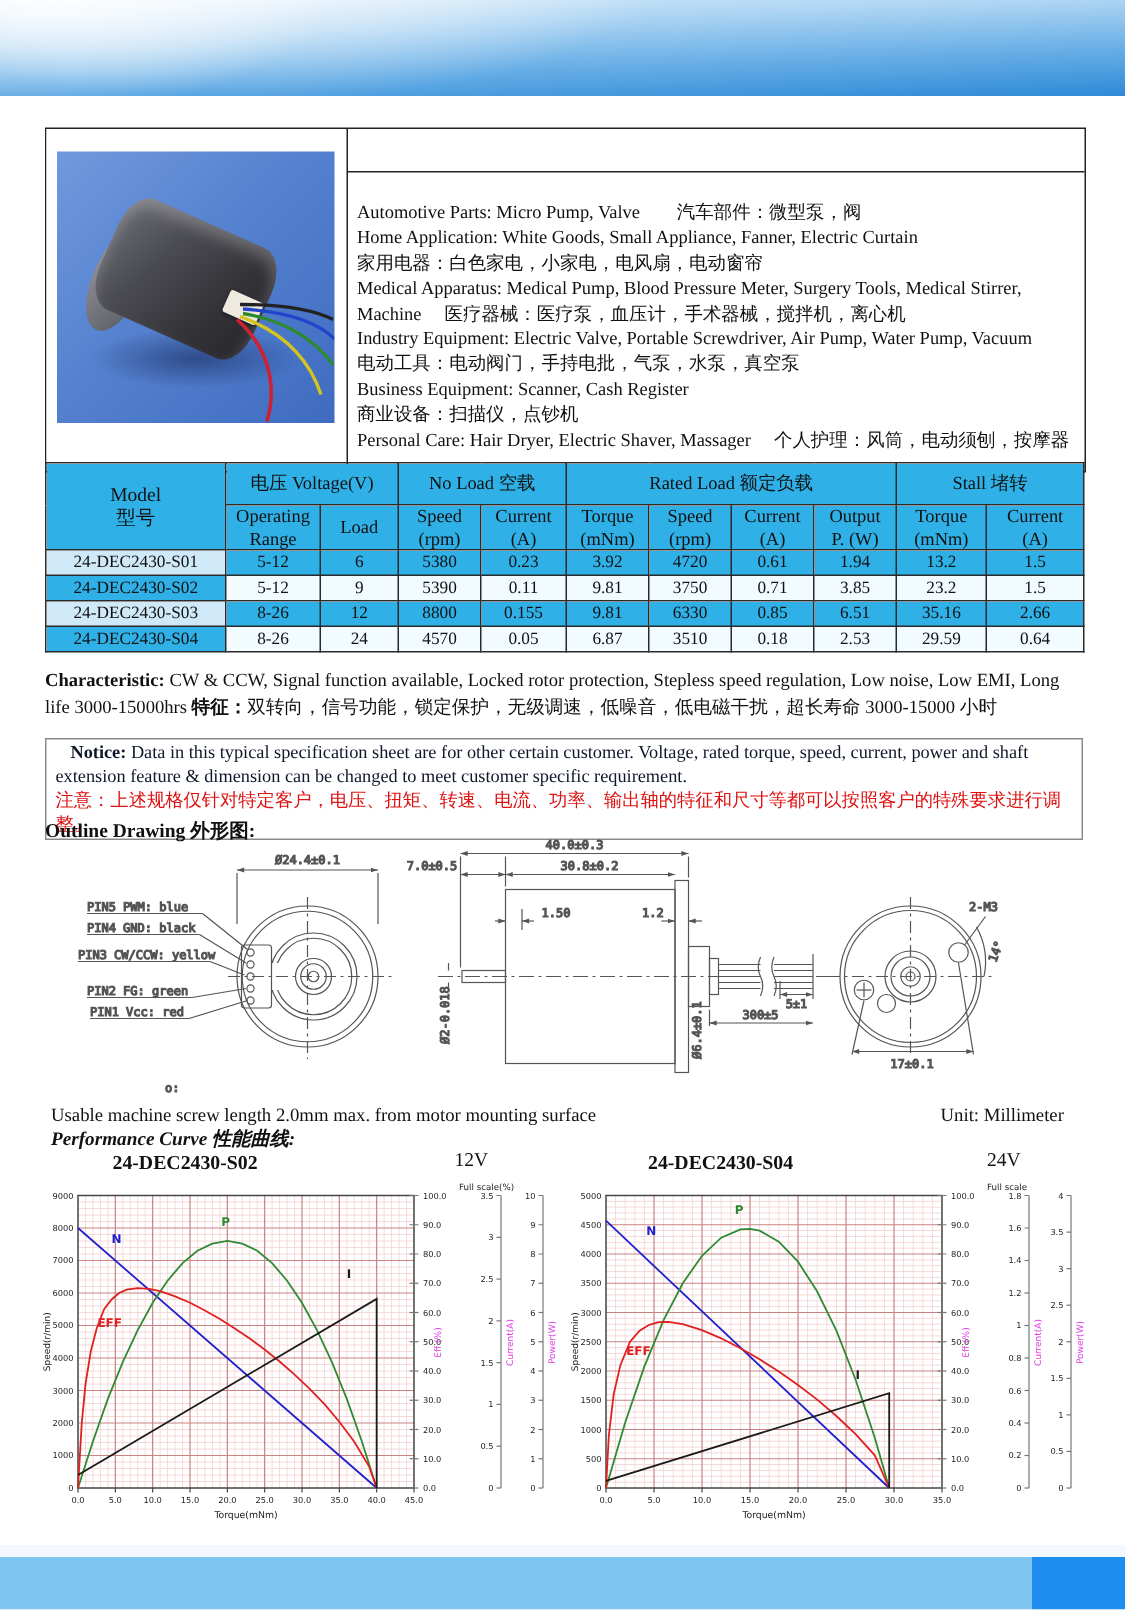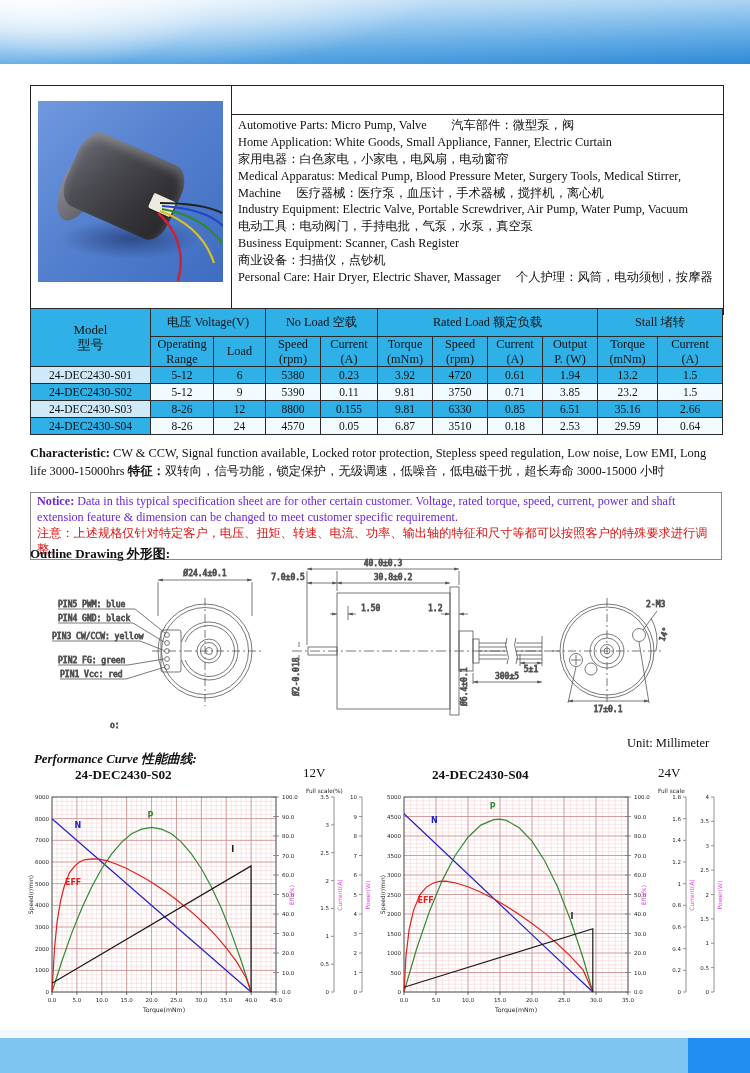--- a/index.html
+++ b/index.html
@@ -33,37 +33,37 @@
   #meta-row{display:flex;height:28px;border-bottom:1px solid #222;}
   #meta-row .mcell{border-right:1px solid #222;display:flex;align-items:center;justify-content:center;
      font-size:13px;white-space:nowrap;overflow:hidden;margin-top:36px;}
   #meta-model{width:118px;font-weight:bold;font-size:13.5px;}
   #meta-power{width:216px;}
   #meta-weight{flex:1;border-right:none !important;}
   #title-row{height:26px;border-bottom:none;padding:3px 6px 0 6px;font-weight:bold;white-space:nowrap;overflow:hidden;}
   #title-row .t1{font-size:16px;}
   #title-row .t2{font-size:13px;}
   #title-row .t3{font-size:14.5px;}
-  #app-lines{flex:1;padding:2px 6px 0 6px;font-size:12.3px;line-height:16.9px;}
+  #app-lines{flex:1;padding:2px 6px 0 6px;font-size:12.3px;line-height:16.9px;margin-top:16px;}
   #app-lines .app-line{white-space:pre-wrap;overflow:hidden;height:16.9px;}
   
   #spec-wrap{position:absolute;left:30px;top:308px;width:692px;}
   table.spec{border-collapse:collapse;table-layout:fixed;width:692px;}
   table.spec th,table.spec td{border:1px solid #2a2a2a;text-align:center;vertical-align:middle;
      font-weight:normal;padding:0;overflow:hidden;}
   table.spec th{background:#2fb1e8;font-size:12.3px;white-space:pre-line;line-height:1.15;}
   table.spec tr.ghead{height:28px;} table.spec tr.shead{height:30px;}
   table.spec tr.data{height:17px;} table.spec td{font-size:11.5px;}
   tr.rA td{background:#2fb1e8;} tr.rA td:first-child{background:#cfe9f8;}
   tr.rB td{background:#f2fbff;} tr.rB td:first-child{background:#2fb1e8;}
   
   #characteristic{position:absolute;left:30px;top:445px;width:692px;font-size:12.4px;line-height:1.42;}
   #notice-box{position:absolute;left:30px;top:492px;width:678px;border:1px solid #8a8a8a;
      padding:1px 6px 2px 6px;font-size:12.2px;line-height:1.3;}
-  .blue-t{color:#6d28d9;} .red-t{color:#dd1111;}
+  .blue-t{color:#0f172a;margin-left:10px;} .red-t{color:#dd1111;}
   #outline-heading{position:absolute;left:30px;top:545px;font-size:13px;font-weight:bold;}
   #screw-note{position:absolute;left:34px;top:736px;font-size:12.5px;}
   #unit-note{position:absolute;left:627px;top:736px;font-size:12.5px;}
   #perf-heading{position:absolute;left:34px;top:751px;font-size:12.8px;font-weight:bold;font-style:italic;}
   .chart-title{position:absolute;top:767px;font-size:13.2px;font-weight:bold;}
   .chart-volt{position:absolute;top:765px;font-size:13px;}
   
   svg text{font-family:"DejaVu Sans",sans-serif;}
   #outline-svg text{font-family:"DejaVu Sans Mono",monospace;font-size:8px;fill:#333;}
   .chart-svg{position:absolute;top:783px;}
@@ -337,20 +337,21 @@
       <line x1="546" y1="111" x2="538" y2="147"></line>
         <line x1="609" y1="86" x2="619" y2="147"></line>
       <line x1="538" y1="145" x2="619" y2="145" marker-start="url(#arwS)" marker-end="url(#arw)"></line>
       <text x="578" y="156" text-anchor="middle">17±0.1</text>
       <path d="M 621,62 A 48 48 0 0 1 626,95"></path>
       <text x="634" y="86" transform="rotate(-70 634 86)">14°</text>
     </g>
     <text x="80" y="172" font-size="7">o:</text>
   </svg>
 
+  <div id="screw-note">Usable machine screw length 2.0mm max. from motor mounting surface</div>
   <div id="unit-note">Unit: Millimeter</div>
   <div id="perf-heading">Performance Curve 性能曲线:</div>
 
   <div class="chart-title" style="left:75px">24-DEC2430-S02</div>
   <div class="chart-volt" style="left:303px">12V</div>
   <div class="chart-title" style="left:432px">24-DEC2430-S04</div>
   <div class="chart-volt" style="left:658px">24V</div>
 
   <svg id="chart0" class="chart-svg" style="left:26px" width="352" height="240" viewBox="0 0 352 240">
       <rect x="26" y="14" width="224" height="195" fill="#ffffff"></rect>

